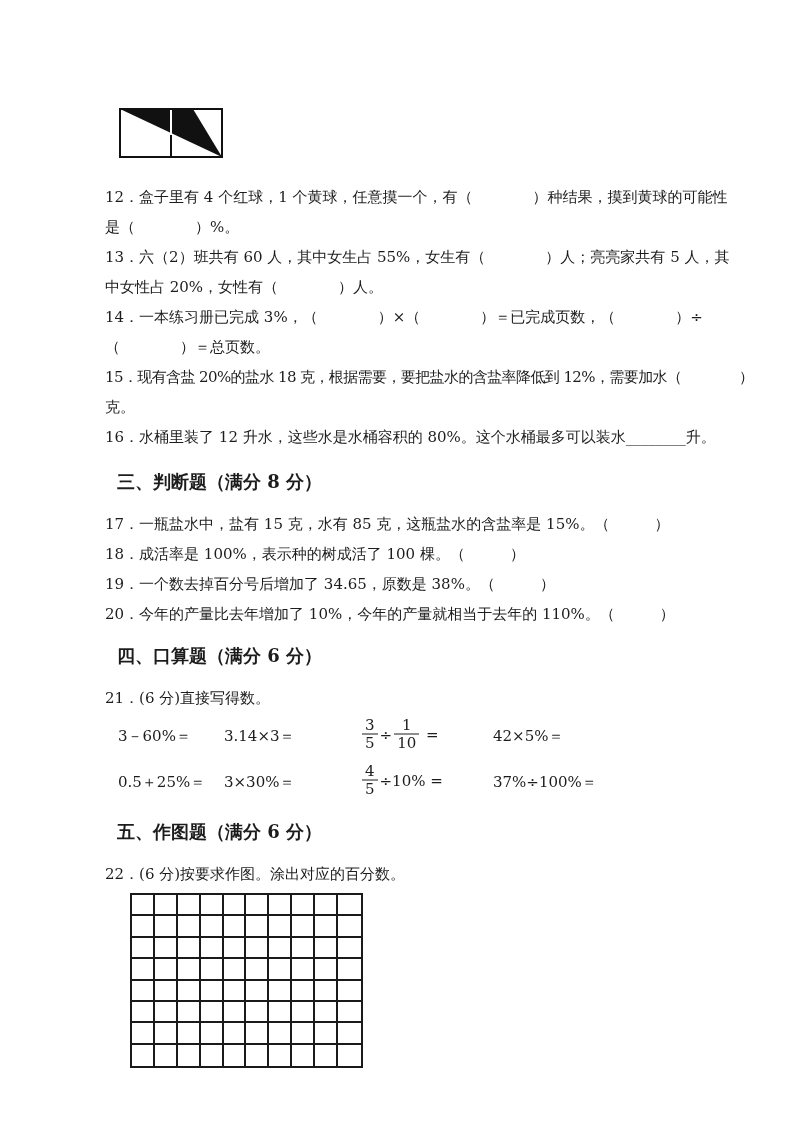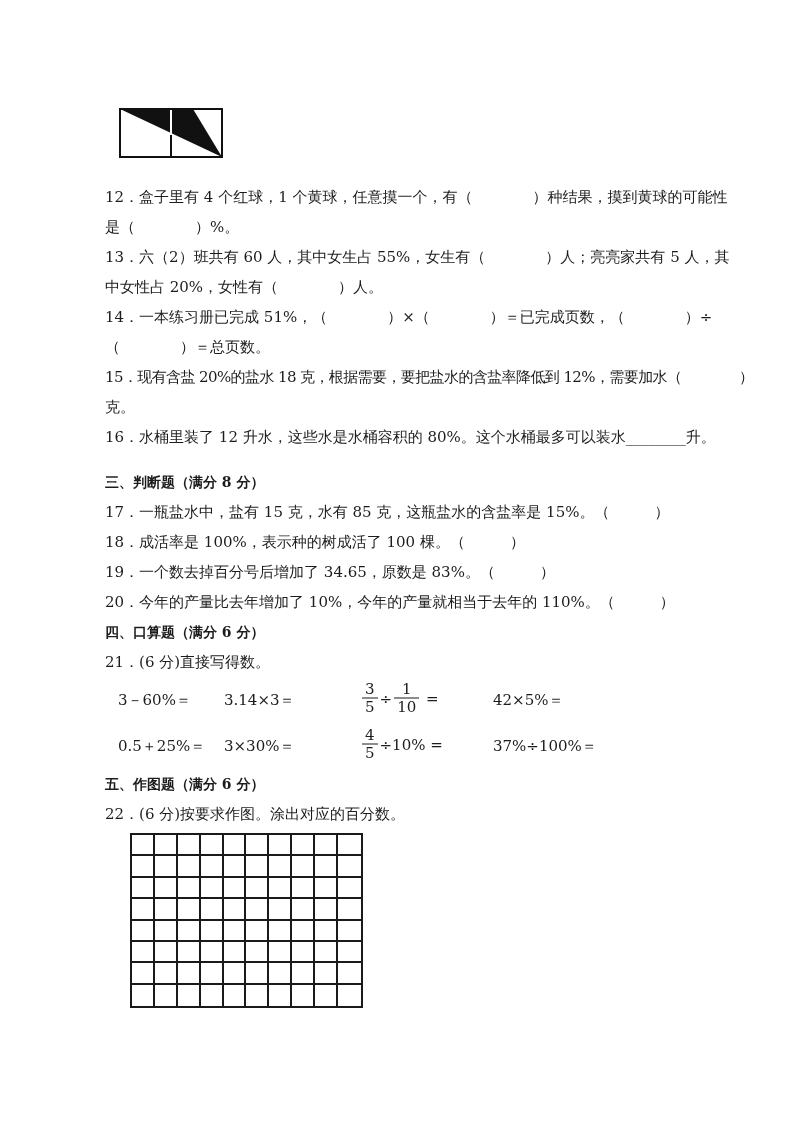--- a/index.html
+++ b/index.html
@@ -27,23 +27,23 @@
     width:104px;height:50px;
   }
   .qline{
     white-space:nowrap;
     margin:0;
   }
   .first-q{margin-top:24px;}
   .tight{letter-spacing:-0.6px;}
   .sec-heading{
     font-weight:bold;
-    font-size:14px;
+    font-size:18px;
     white-space:nowrap;
-    margin:0;
+    margin:12px;
   }
   .sec-heading.h3{margin-top:15px;}
   .oral-row{
     position:relative;
     height:46px;
   }
   .oral-item{
     position:absolute;
     top:50%;
     transform:translateY(-50%);
@@ -90,30 +90,30 @@
       <line x1="52" y1="1" x2="52" y2="27" stroke="#ffffff" stroke-width="2"></line>
       <line x1="52" y1="27" x2="52" y2="49" stroke="#111111" stroke-width="2"></line>
       <rect x="1" y="1" width="102" height="48" fill="none" stroke="#111111" stroke-width="2"></rect>
     </svg>
   </div>
 
   <div class="qline first-q">12．盒子里有 4 个红球，1 个黄球，任意摸一个，有（　　　　）种结果，摸到黄球的可能性</div>
   <div class="qline">是（　　　　）%。</div>
   <div class="qline">13．六（2）班共有 60 人，其中女生占 55%，女生有（　　　　）人；亮亮家共有 5 人，其</div>
   <div class="qline">中女性占 20%，女性有（　　　　）人。</div>
-  <div class="qline">14．一本练习册已完成 51%，（　　　　）×（　　　　）＝已完成页数，（　　　　）÷</div>
+  <div class="qline">14．一本练习册已完成 3%，（　　　　）×（　　　　）＝已完成页数，（　　　　）÷</div>
   <div class="qline">（　　　　）＝总页数。</div>
   <div class="qline tight">15．现有含盐 20%的盐水 18 克，根据需要，要把盐水的含盐率降低到 12%，需要加水（　　　　）</div>
   <div class="qline">克。</div>
   <div class="qline">16．水桶里装了 12 升水，这些水是水桶容积的 80%。这个水桶最多可以装水________升。</div>
 
   <div class="sec-heading h3">三、判断题（满分 8 分）</div>
   <div class="qline">17．一瓶盐水中，盐有 15 克，水有 85 克，这瓶盐水的含盐率是 15%。（　　　）</div>
   <div class="qline">18．成活率是 100%，表示种的树成活了 100 棵。（　　　）</div>
-  <div class="qline">19．一个数去掉百分号后增加了 34.65，原数是 83%。（　　　）</div>
+  <div class="qline">19．一个数去掉百分号后增加了 34.65，原数是 38%。（　　　）</div>
   <div class="qline">20．今年的产量比去年增加了 10%，今年的产量就相当于去年的 110%。（　　　）</div>
 
   <div class="sec-heading">四、口算题（满分 6 分）</div>
   <div class="qline">21．(6 分)直接写得数。</div>
   <div class="oral-row">
       <span class="oral-item">3－60%＝</span>
       <span class="oral-item">3.14×3＝</span>
       <span class="oral-item"><span class="frac"><span class="fn">3</span><span class="fd">5</span></span>÷<span class="frac"><span class="fn">1</span><span class="fd">10</span></span> =</span>
       <span class="oral-item">42×5%＝</span>
     </div>

